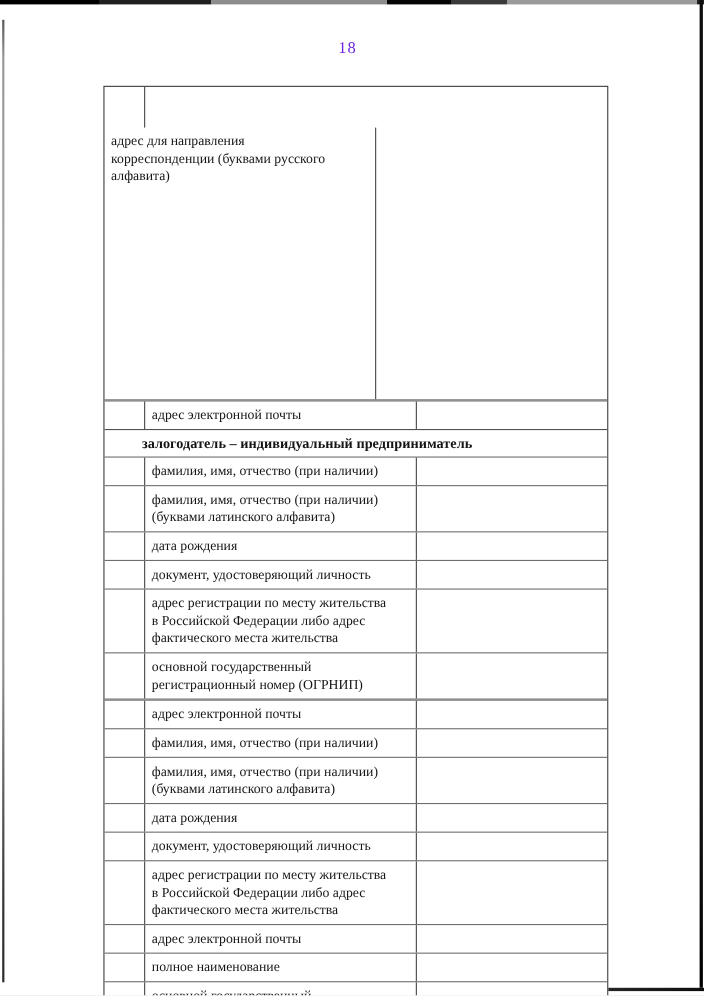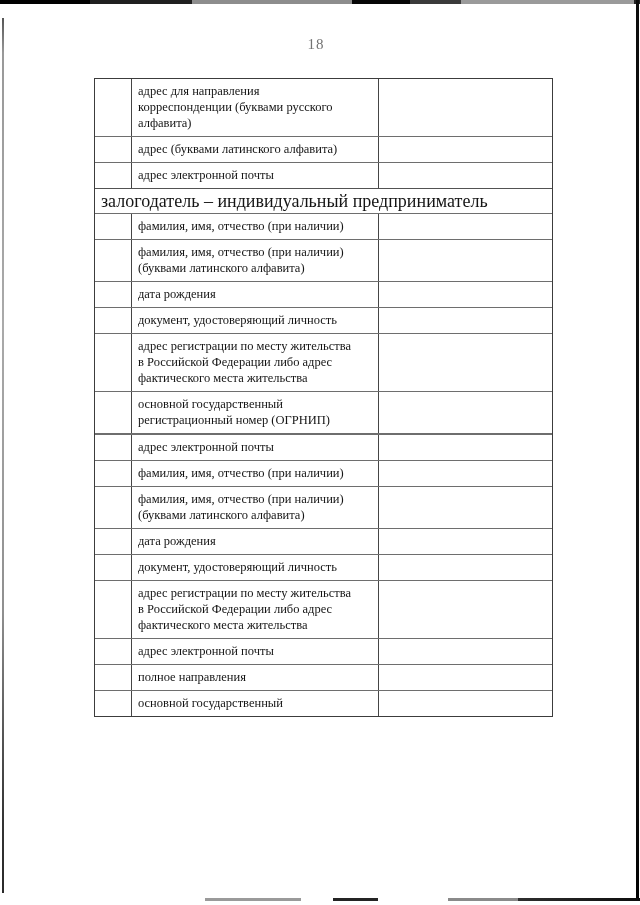--- a/index.html
+++ b/index.html
@@ -51,60 +51,61 @@
       #2e2e2e 81%, #0d0d0d 100%);
   }
   
   .page-number {
     position: absolute;
     top: 36px; left: 0;
     width: 632px;
     text-align: center;
     font-size: 15px;
     letter-spacing: 1px;
-    color: #737373;
+    color: #6d28d9;
   }
   
   .doc-table {
     position: absolute;
     left: 94px; top: 78px;
     width: 459px;
     border: 1.5px solid #3c3c3c;
     box-sizing: border-box;
     background: #fff;
   }
   .trow {
     display: flex;
     border-top: 1px solid #6e6e6e;
     align-items: stretch;
   }
-  .trow:first-child { border-top: none; }
+  .trow:first-child { border-top: none; flex-direction: column; }
   .cell { box-sizing: border-box; }
   .c-indent {
     width: 37px;
     flex: 0 0 37px;
     border-right: 1px solid #454545;
   }
   .c-label {
     width: 247px;
     flex: 0 0 247px;
     border-right: 1px solid #454545;
     padding: 4px 8px 5px 6px;
     font-size: 12.5px;
     line-height: 16px;
     white-space: pre-line;
   }
   .c-value { flex: 1 1 auto; }
   .thead { border-top: 1px solid #525252; }
   .c-header {
     flex: 1 1 auto;
     padding: 4px 8px 4px 6px;
-    font-weight: normal;
-    font-size: 18px;
+    font-weight: bold;
+    font-size: 13px;
     line-height: 16px;
+    margin-left: 28px;
   }
 </style>
 </head>
 <body>
 
 <div class="page">
 
   <div class="scan-top"></div>
   <div class="scan-right"></div>
   <div class="scan-left"></div>
@@ -116,21 +117,20 @@
 
     <div class="trow">
       <div class="cell c-indent"></div>
       <div class="cell c-label">адрес для направления
 корреспонденции (буквами русского
 алфавита)</div>
       <div class="cell c-value"></div>
     </div>
     <div class="trow">
       <div class="cell c-indent"></div>
-      <div class="cell c-label">адрес (буквами латинского алфавита)</div>
       <div class="cell c-value"></div>
     </div>
     <div class="trow">
       <div class="cell c-indent"></div>
       <div class="cell c-label">адрес электронной почты</div>
       <div class="cell c-value"></div>
     </div>
 
     <div class="trow thead">
       <div class="cell c-header">залогодатель – индивидуальный предприниматель</div>
@@ -208,21 +208,21 @@
       <div class="cell c-value"></div>
     </div>
     <div class="trow">
       <div class="cell c-indent"></div>
       <div class="cell c-label">адрес электронной почты</div>
       <div class="cell c-value"></div>
     </div>
 
     <div class="trow">
       <div class="cell c-indent"></div>
-      <div class="cell c-label">полное направления</div>
+      <div class="cell c-label">полное наименование</div>
       <div class="cell c-value"></div>
     </div>
     <div class="trow">
       <div class="cell c-indent"></div>
       <div class="cell c-label">основной государственный</div>
       <div class="cell c-value"></div>
     </div>
 
   </div>
 </div>

